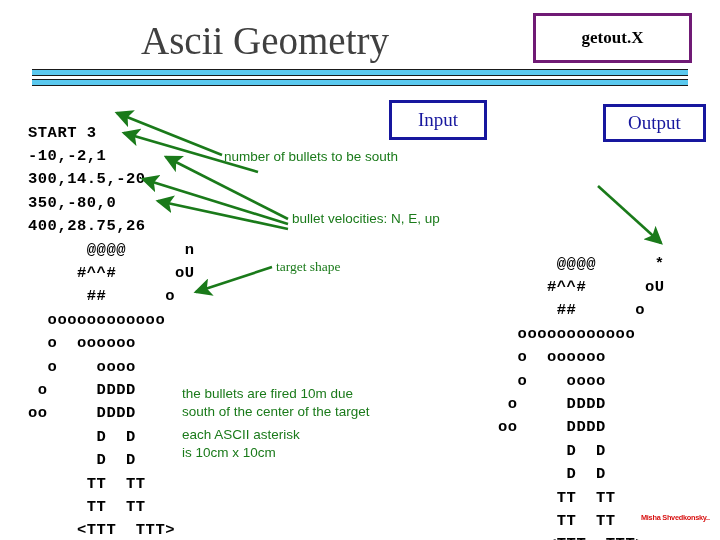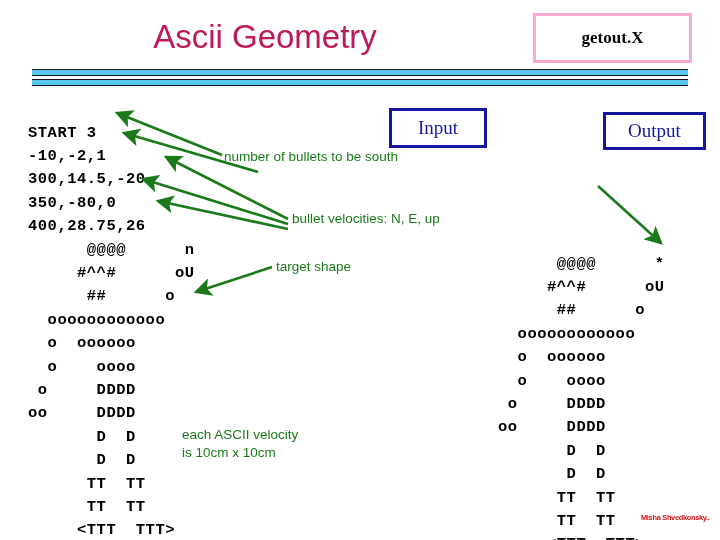--- a/index.html
+++ b/index.html
@@ -20,35 +20,35 @@
     height: 540px;
   }
 
   
   #title {
     position: absolute;
     left: 0;
     top: 18px;
     width: 530px;
     text-align: center;
-    font-family: Liberation Sans, sans-serif;
-    font-size: 33px;
-    color: #be185d;
+    font-family: Liberation Serif, serif;
+    font-size: 39px;
+    color: #404040;
     letter-spacing: 0px;
     white-space: nowrap;
   }
 
   
   #getout-box {
     position: absolute;
     left: 533px;
     top: 13px;
     width: 153px;
     height: 44px;
-    border: 3px solid #f9a8d4;
+    border: 3px solid #701a75;
     background: #ffffff;
     display: flex;
     align-items: center;
     justify-content: center;
   }
   #getout-box .lbl {
     font-family: "Liberation Serif", serif;
     font-weight: bold;
     font-size: 17px;
     color: #000000;
@@ -72,21 +72,20 @@
   .section-box {
     position: absolute;
     border: 3px solid #17179e;
     background: #ffffff;
     display: flex;
     align-items: center;
     justify-content: center;
     font-family: "Liberation Serif", serif;
     font-size: 19px;
     color: #17179e;
-    margin-top: 8px;
   }
   #input-box {
     left: 389px;
     top: 100px;
     width: 92px;
     height: 34px;
   }
   #output-box {
     left: 603px;
     top: 104px;
@@ -120,21 +119,21 @@
     position: absolute;
     color: #1a7a1a;
     font-family: "Liberation Sans", sans-serif;
     font-size: 13.5px;
     line-height: 17px;
     white-space: pre;
   }
   #annot-bullets   { left: 224px; top: 148px; }
   #annot-velocity  { left: 262px; top: 166px; }
   #annot-bulletvel { left: 292px; top: 210px; text-align: center; }
-  #annot-target    { left: 276px; top: 258px; }
+  #annot-target    { left: 276px; top: 258px; font-family: Liberation Serif, serif; }
   #annot-asterisk  { left: 517px; top: 167px; }
   #annot-fired     { left: 182px; top: 385px; line-height: 18px; }
   #annot-charsize  { left: 182px; top: 426px; line-height: 18px; }
 
   
   #arrows {
     position: absolute;
     left: 0;
     top: 0;
     width: 720px;
@@ -203,21 +202,23 @@
 oo     DDDD
        D  D
        D  D
       TT  TT
       TT  TT
      &lt;TTT  TTT&gt;</pre>
 
   <div class="annot" id="annot-bullets">number of bullets to be south</div>
   <div class="annot" id="annot-bulletvel">bullet velocities: N, E, up</div>
   <div class="annot" id="annot-target">target shape</div>
-  <div class="annot" id="annot-charsize">each ASCII velocity
+  <div class="annot" id="annot-fired">the bullets are fired 10m due
+south of the center of the target</div>
+  <div class="annot" id="annot-charsize">each ASCII asterisk
 is 10cm x 10cm</div>
 
   <svg id="arrows" viewBox="0 0 720 540">
     <defs>
       <marker id="ahead" markerWidth="7" markerHeight="7" refX="6" refY="3.5" orient="auto" markerUnits="strokeWidth">
         <path d="M7,3.5 L0,0 L1.6,3.5 L0,7 Z" fill="#1a7a1a"></path>
       </marker>
     </defs>
     <g stroke="#1a7a1a" stroke-width="2.6" fill="none" marker-end="url(#ahead)">
       <path d="M222,155 L117,113"></path>

